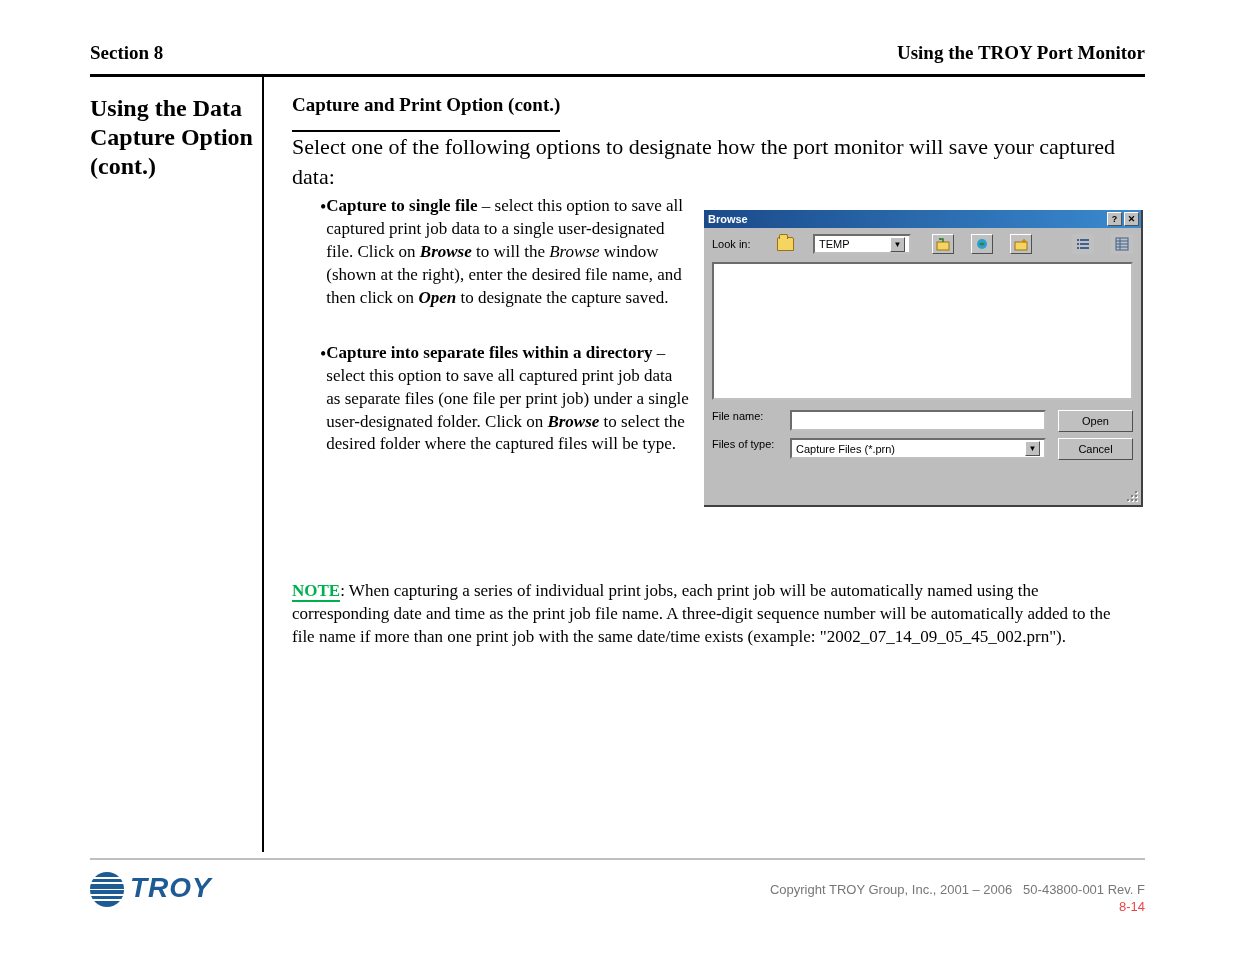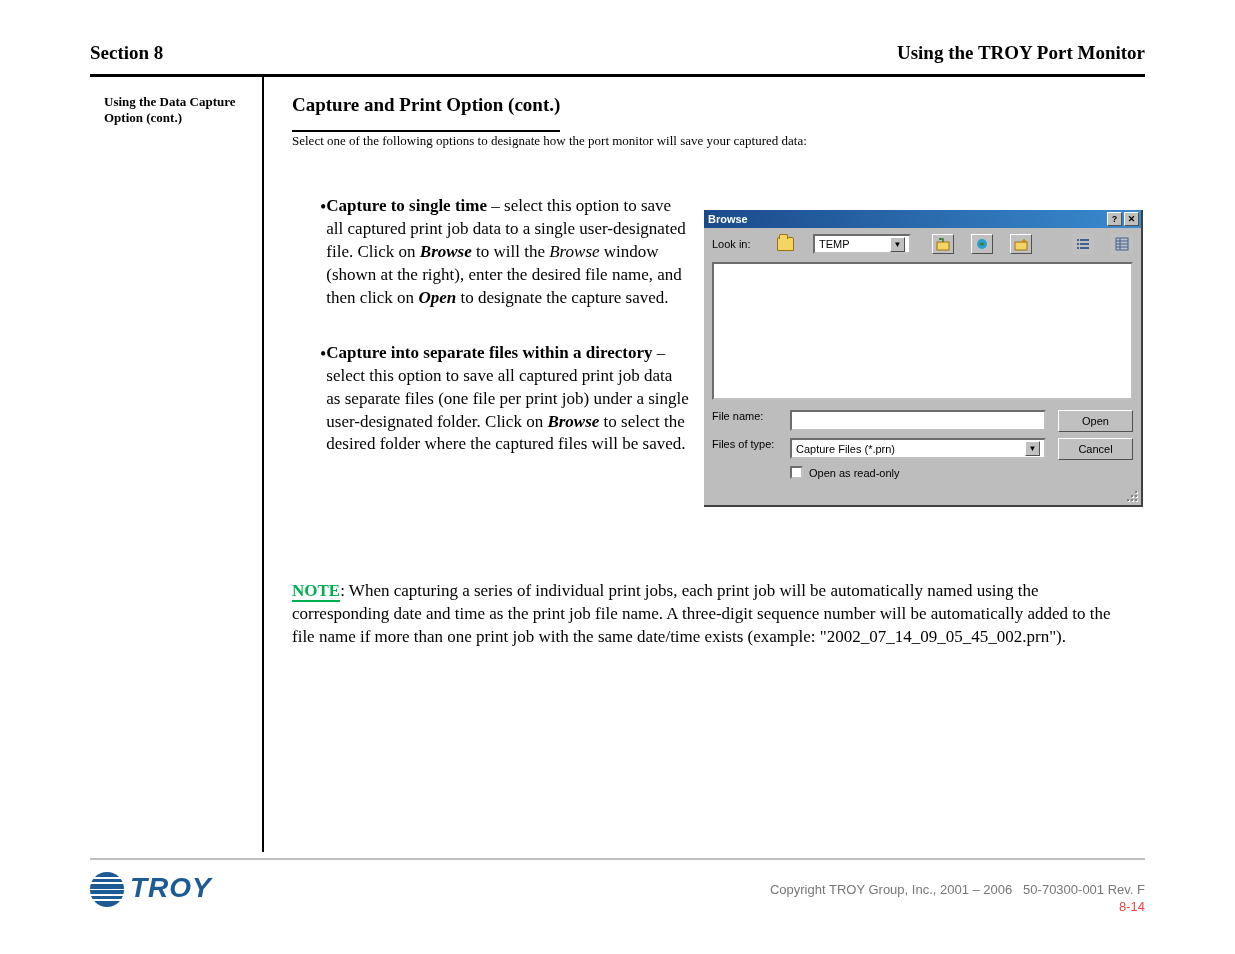--- a/index.html
+++ b/index.html
@@ -1,22 +1,22 @@
 <!DOCTYPE html>
 <html><head>
 <meta charset="utf-8">
 <style>
   * { box-sizing: border-box; margin: 0; padding: 0; }
   body { width: 1235px; height: 954px; background: #fff; font-family: "Times New Roman", serif; color: #000; position: relative; }
   .page-hdr { position: absolute; top: 42px; left: 90px; right: 90px; display: flex; justify-content: space-between; font-weight: bold; font-size: 19px; }
   .hr1 { position: absolute; top: 74px; left: 90px; right: 90px; height: 3px; background: #000; }
   .vrule { position: absolute; top: 74px; left: 262px; width: 2px; height: 778px; background: #000; }
-  .sidebar { position: absolute; top: 94px; left: 104px; width: 165px; font-weight: bold; font-size: 13px; line-height: 1.2; }
+  .sidebar { position: absolute; top: 94px; left: 90px; width: 165px; font-weight: bold; font-size: 24px; line-height: 1.2; }
   .section-title { position: absolute; top: 94px; left: 292px; font-size: 19px; font-weight: bold; border-bottom: 2px solid #000; padding-bottom: 14px; }
-  .intro { position: absolute; top: 132px; left: 292px; width: 840px; font-size: 13px; line-height: 1.35; }
+  .intro { position: absolute; top: 132px; left: 292px; width: 840px; font-size: 22px; line-height: 1.35; }
   .bullets { position: absolute; top: 195px; left: 320px; width: 370px; font-size: 17px; line-height: 1.35; }
   .bullet { display: flex; margin-bottom: 32px; }
   .bullet .dot { width: 18px; font-size: 18px; }
   .bullet .txt b { font-weight: bold; }
   .bullet .txt i { font-style: italic; }
   .note { position: absolute; top: 580px; left: 292px; width: 840px; font-size: 17px; line-height: 1.35; }
   .note .lbl { color: #00b050; font-weight: bold; border-bottom: 2px solid #00b050; }
   .dialog { position: absolute; top: 210px; left: 704px; width: 439px; height: 297px; border-right: 2px solid #404040; border-bottom: 2px solid #404040; background: #bdbdbd; font-family: Tahoma, Arial, sans-serif; font-size: 11px; }
   .titlebar { height: 18px; background: linear-gradient(to right, #1a4a8a, #3a8ad0); color: #fff; display: flex; align-items: center; padding: 0 2px 0 4px; font-weight: bold; }
   .titlebar .ttl { flex: 1; }
@@ -65,25 +65,25 @@
 
 <div class="sidebar">Using the Data Capture Option (cont.)</div>
 
 <div class="section-title">Capture and Print Option (cont.)</div>
 
 <div class="intro">Select one of the following options to designate how the port monitor will save your captured data:</div>
 
 <div class="bullets">
   <div class="bullet">
     <div class="dot">•</div>
-    <div class="txt"><b>Capture to single time</b><span> – select this option to save all captured print job data to a single user-designated file. Click on </span><b><i>Browse</i></b><span> to will the </span><i>Browse</i><span> window (shown at the right), enter the desired file name, and then click on </span><b><i>Open</i></b><span> to designate the capture saved.</span></div>
+    <div class="txt"><b>Capture to single file</b><span> – select this option to save all captured print job data to a single user-designated file. Click on </span><b><i>Browse</i></b><span> to will the </span><i>Browse</i><span> window (shown at the right), enter the desired file name, and then click on </span><b><i>Open</i></b><span> to designate the capture saved.</span></div>
   </div>
   <div class="bullet">
     <div class="dot">•</div>
-    <div class="txt"><b>Capture into separate files within a directory</b><span> – select this option to save all captured print job data as separate files (one file per print job) under a single user-designated folder. Click on </span><b><i>Browse</i></b><span> to select the desired folder where the captured files will be saved.</span></div>
+    <div class="txt"><b>Capture into separate files within a directory</b><span> – select this option to save all captured print job data as separate files (one file per print job) under a single user-designated folder. Click on </span><b><i>Browse</i></b><span> to select the desired folder where the captured files will be type.</span></div>
   </div>
 </div>
 
 <div class="note">
   <span class="lbl">NOTE</span><span>: When capturing a series of individual print jobs, each print job will be automatically named using the corresponding date and time as the print job file name. A three-digit sequence number will be automatically added to the file name if more than one print job with the same date/time exists (example: "2002_07_14_09_05_45_002.prn").</span>
 </div>
 
 <div class="dialog">
   <div class="titlebar">
     <span class="ttl">Browse</span>
@@ -147,24 +147,20 @@
       <div class="bbtn">Open</div>
     </div>
     <div class="brow">
       <span class="blab">Files of type:</span>
       <div class="binput combo2">
         <span>Capture Files (*.prn)</span>
         <div class="arr">▼</div>
       </div>
       <div class="bbtn">Cancel</div>
     </div>
-    <div class="chkrow">
-      <div class="chk"></div>
-      <span>Open as read-only</span>
-    </div>
   </div>
   <div class="grip">
     <span style="right:2px;bottom:2px"></span>
     <span style="right:6px;bottom:2px"></span>
     <span style="right:10px;bottom:2px"></span>
     <span style="right:2px;bottom:6px"></span>
     <span style="right:6px;bottom:6px"></span>
     <span style="right:2px;bottom:10px"></span>
   </div>
 </div>
@@ -175,15 +171,15 @@
     <div class="half"></div>
     <div class="half bot"></div>
     <div class="slit" style="top:5px"></div>
     <div class="slit" style="top:10px"></div>
     <div class="slit" style="top:22px"></div>
     <div class="slit" style="top:27px"></div>
   </div>
   <span class="logo-text">TROY</span>
 </div>
 <div class="ftr-txt">
-  <span>Copyright TROY Group, Inc., 2001 – 2006</span> &nbsp; <span>50-70300-001 Rev. F</span><br>
+  <span>Copyright TROY Group, Inc., 2001 – 2006</span> &nbsp; <span>50-43800-001 Rev. F</span><br>
   <span class="pg">8-14</span>
 </div>
 
 </body></html>

